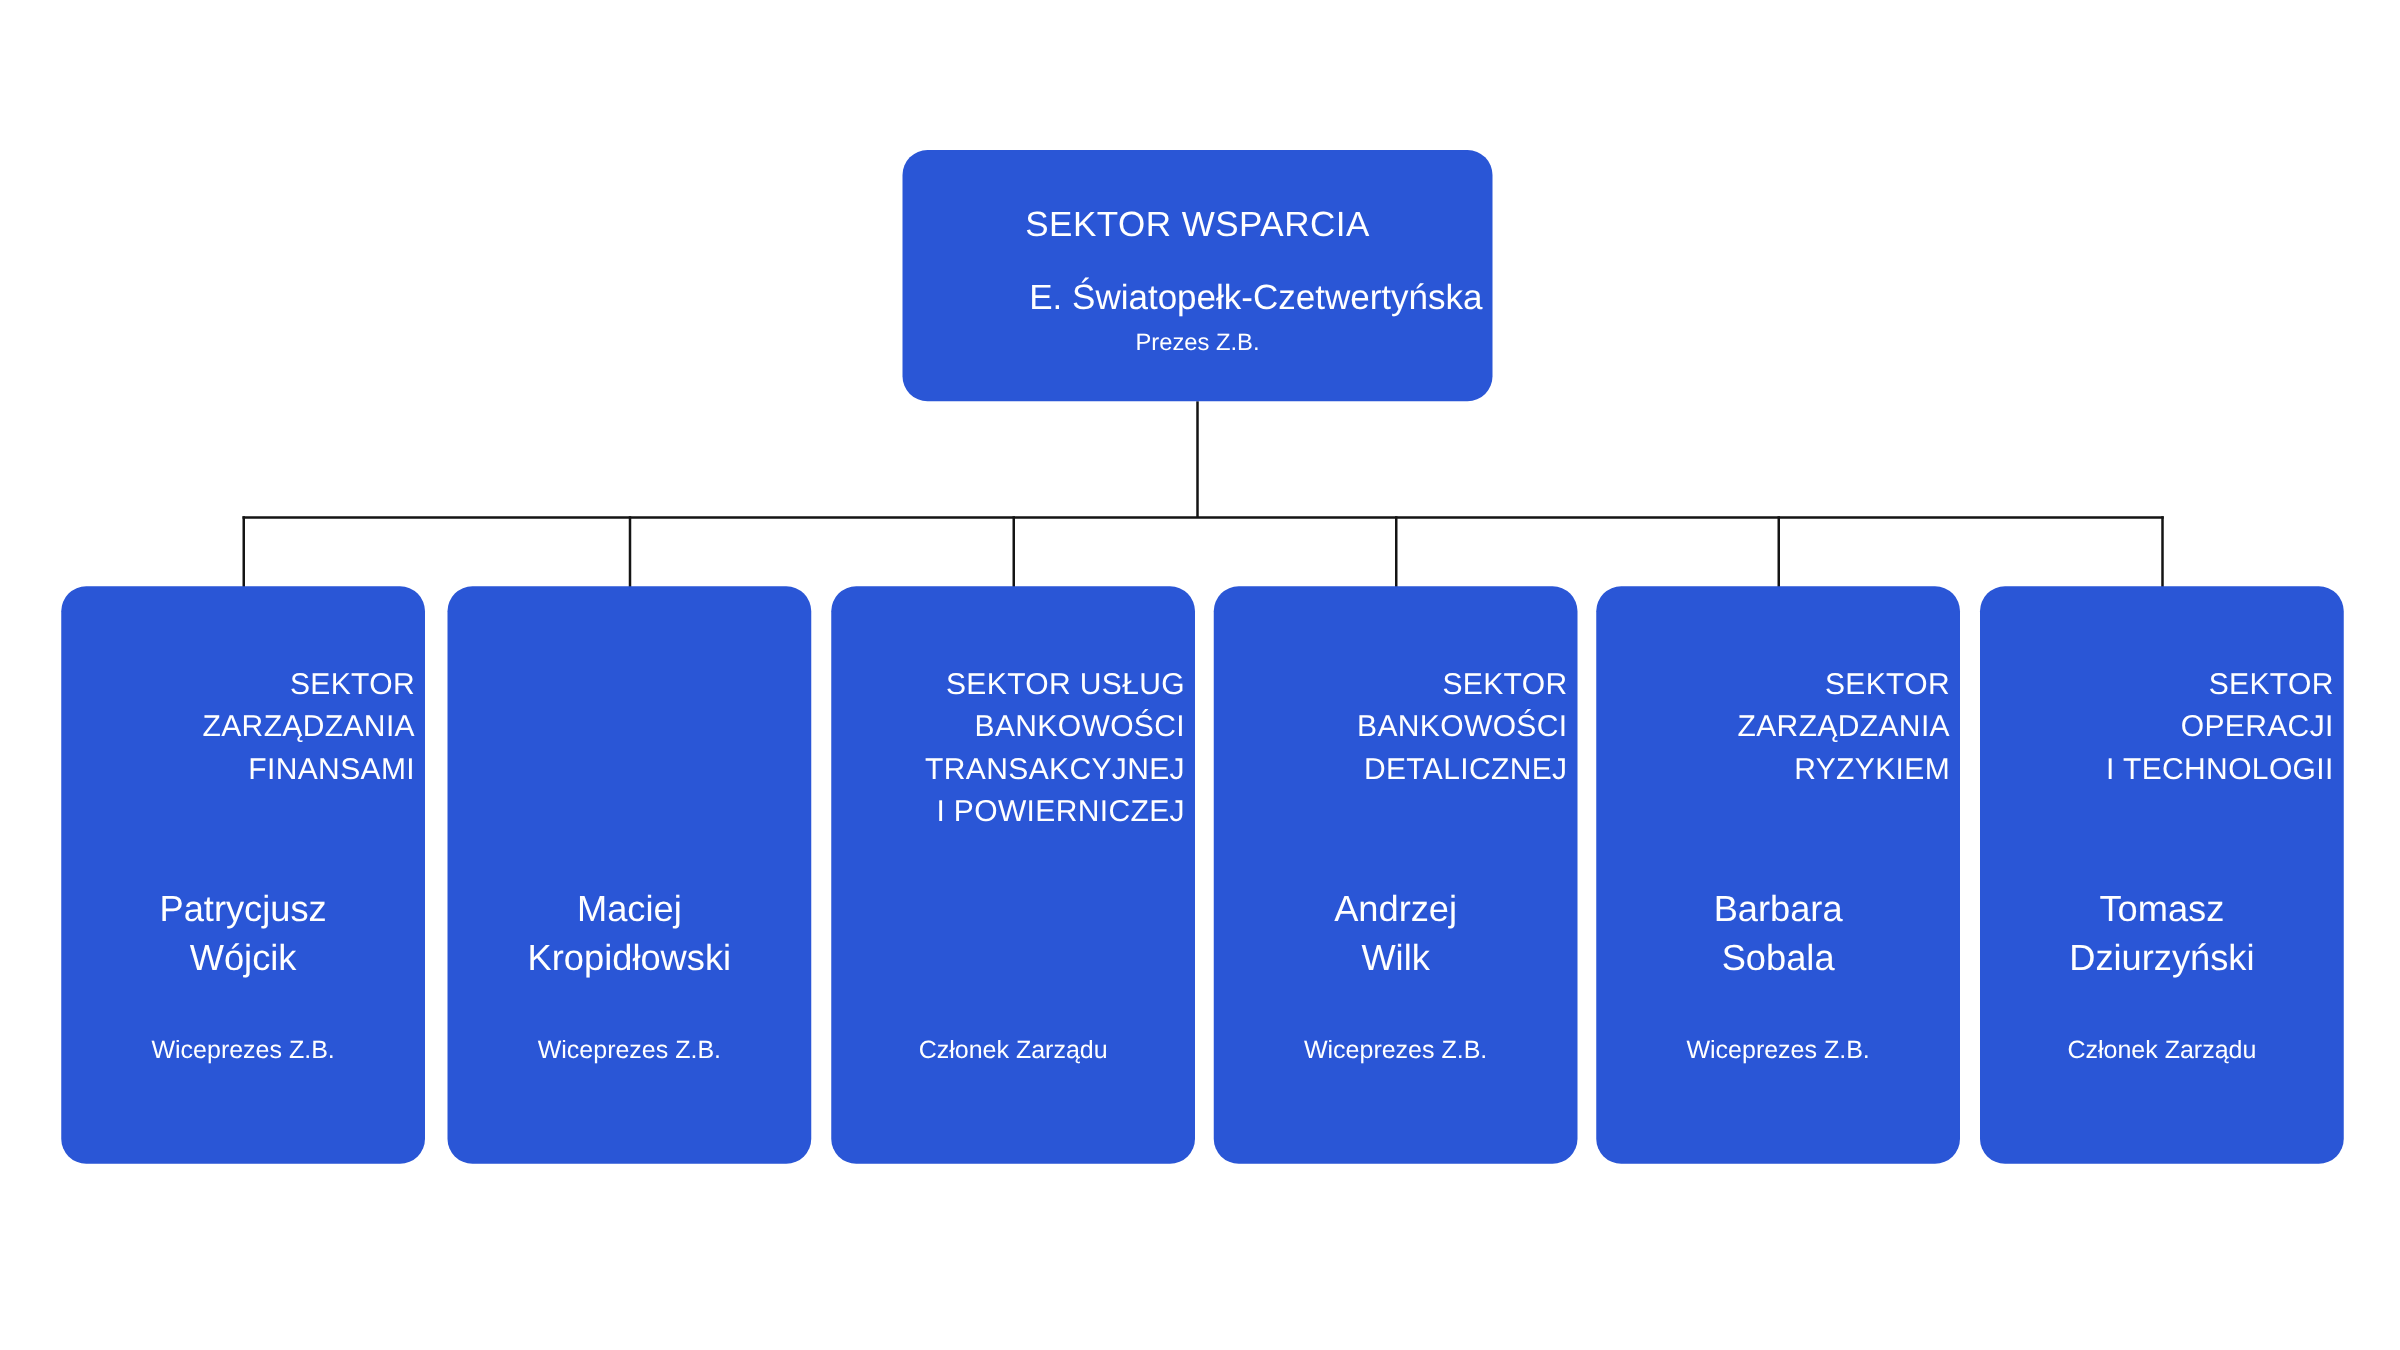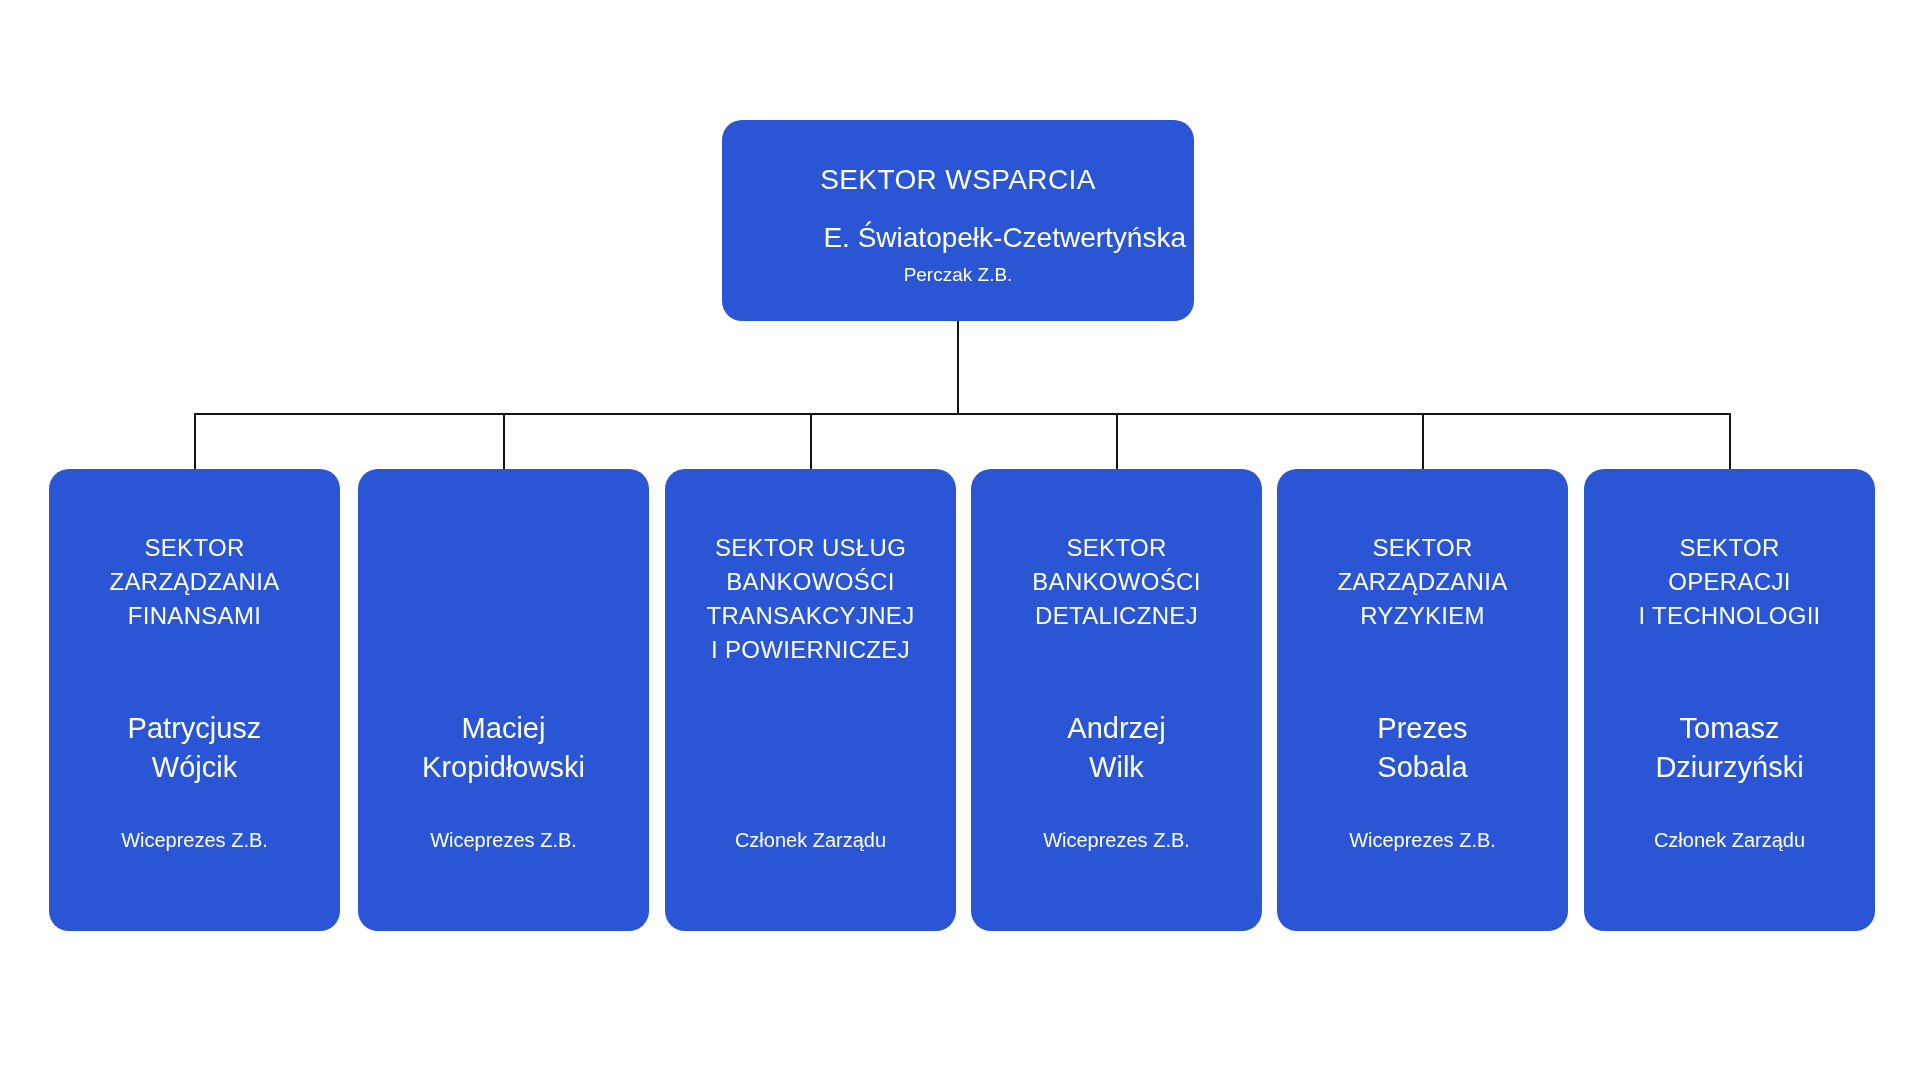--- a/index.html
+++ b/index.html
@@ -33,21 +33,21 @@
     right: 8px;
     white-space: pre-line;
   }
   
   .root { left: 722px; top: 120px; width: 472px; height: 201px; }
   .root .sector { top: 44px;  font-size: 28px; letter-spacing: 0.4px; }
   .root .name   { top: 102px; font-size: 28px; text-align: right; }
   .root .title  { top: 144px; font-size: 19px; }
   
   .child { top: 469px; width: 291px; height: 462px; }
-  .child .sector { top: 62px;  font-size: 24px; line-height: 34px; letter-spacing: 0.3px; }
+  .child .sector { top: 62px;  font-size: 24px; line-height: 34px; letter-spacing: 0.3px; text-align: right; }
   .child .name   { top: 240px; font-size: 29px; line-height: 39px; }
   .child .title  { top: 360px; font-size: 20px; }
 
   .child.c1 { left: 49px; }
   .child.c2 { left: 358px; }
   .child.c3 { left: 665px; padding-left: 28px; }
   .child.c4 { left: 971px; }
   .child.c5 { left: 1277px; }
   .child.c6 { left: 1584px; }
 
@@ -72,21 +72,21 @@
   <div class="line drop d1"></div>
   <div class="line drop d2"></div>
   <div class="line drop d3"></div>
   <div class="line drop d4"></div>
   <div class="line drop d5"></div>
   <div class="line drop d6"></div>
 
   <div class="node root">
     <div class="txt sector">SEKTOR WSPARCIA</div>
     <div class="txt name">E. Światopełk-Czetwertyńska</div>
-    <div class="txt title">Perczak Z.B.</div>
+    <div class="txt title">Prezes Z.B.</div>
   </div>
 
   <div class="node child c1">
     <div class="txt sector">SEKTOR
 ZARZĄDZANIA
 FINANSAMI</div>
     <div class="txt name">Patrycjusz
 Wójcik</div>
     <div class="txt title">Wiceprezes Z.B.</div>
   </div>
@@ -111,21 +111,21 @@
 DETALICZNEJ</div>
     <div class="txt name">Andrzej
 Wilk</div>
     <div class="txt title">Wiceprezes Z.B.</div>
   </div>
 
   <div class="node child c5">
     <div class="txt sector">SEKTOR
 ZARZĄDZANIA
 RYZYKIEM</div>
-    <div class="txt name">Prezes
+    <div class="txt name">Barbara
 Sobala</div>
     <div class="txt title">Wiceprezes Z.B.</div>
   </div>
 
   <div class="node child c6">
     <div class="txt sector">SEKTOR
 OPERACJI
 I TECHNOLOGII</div>
     <div class="txt name">Tomasz
 Dziurzyński</div>

